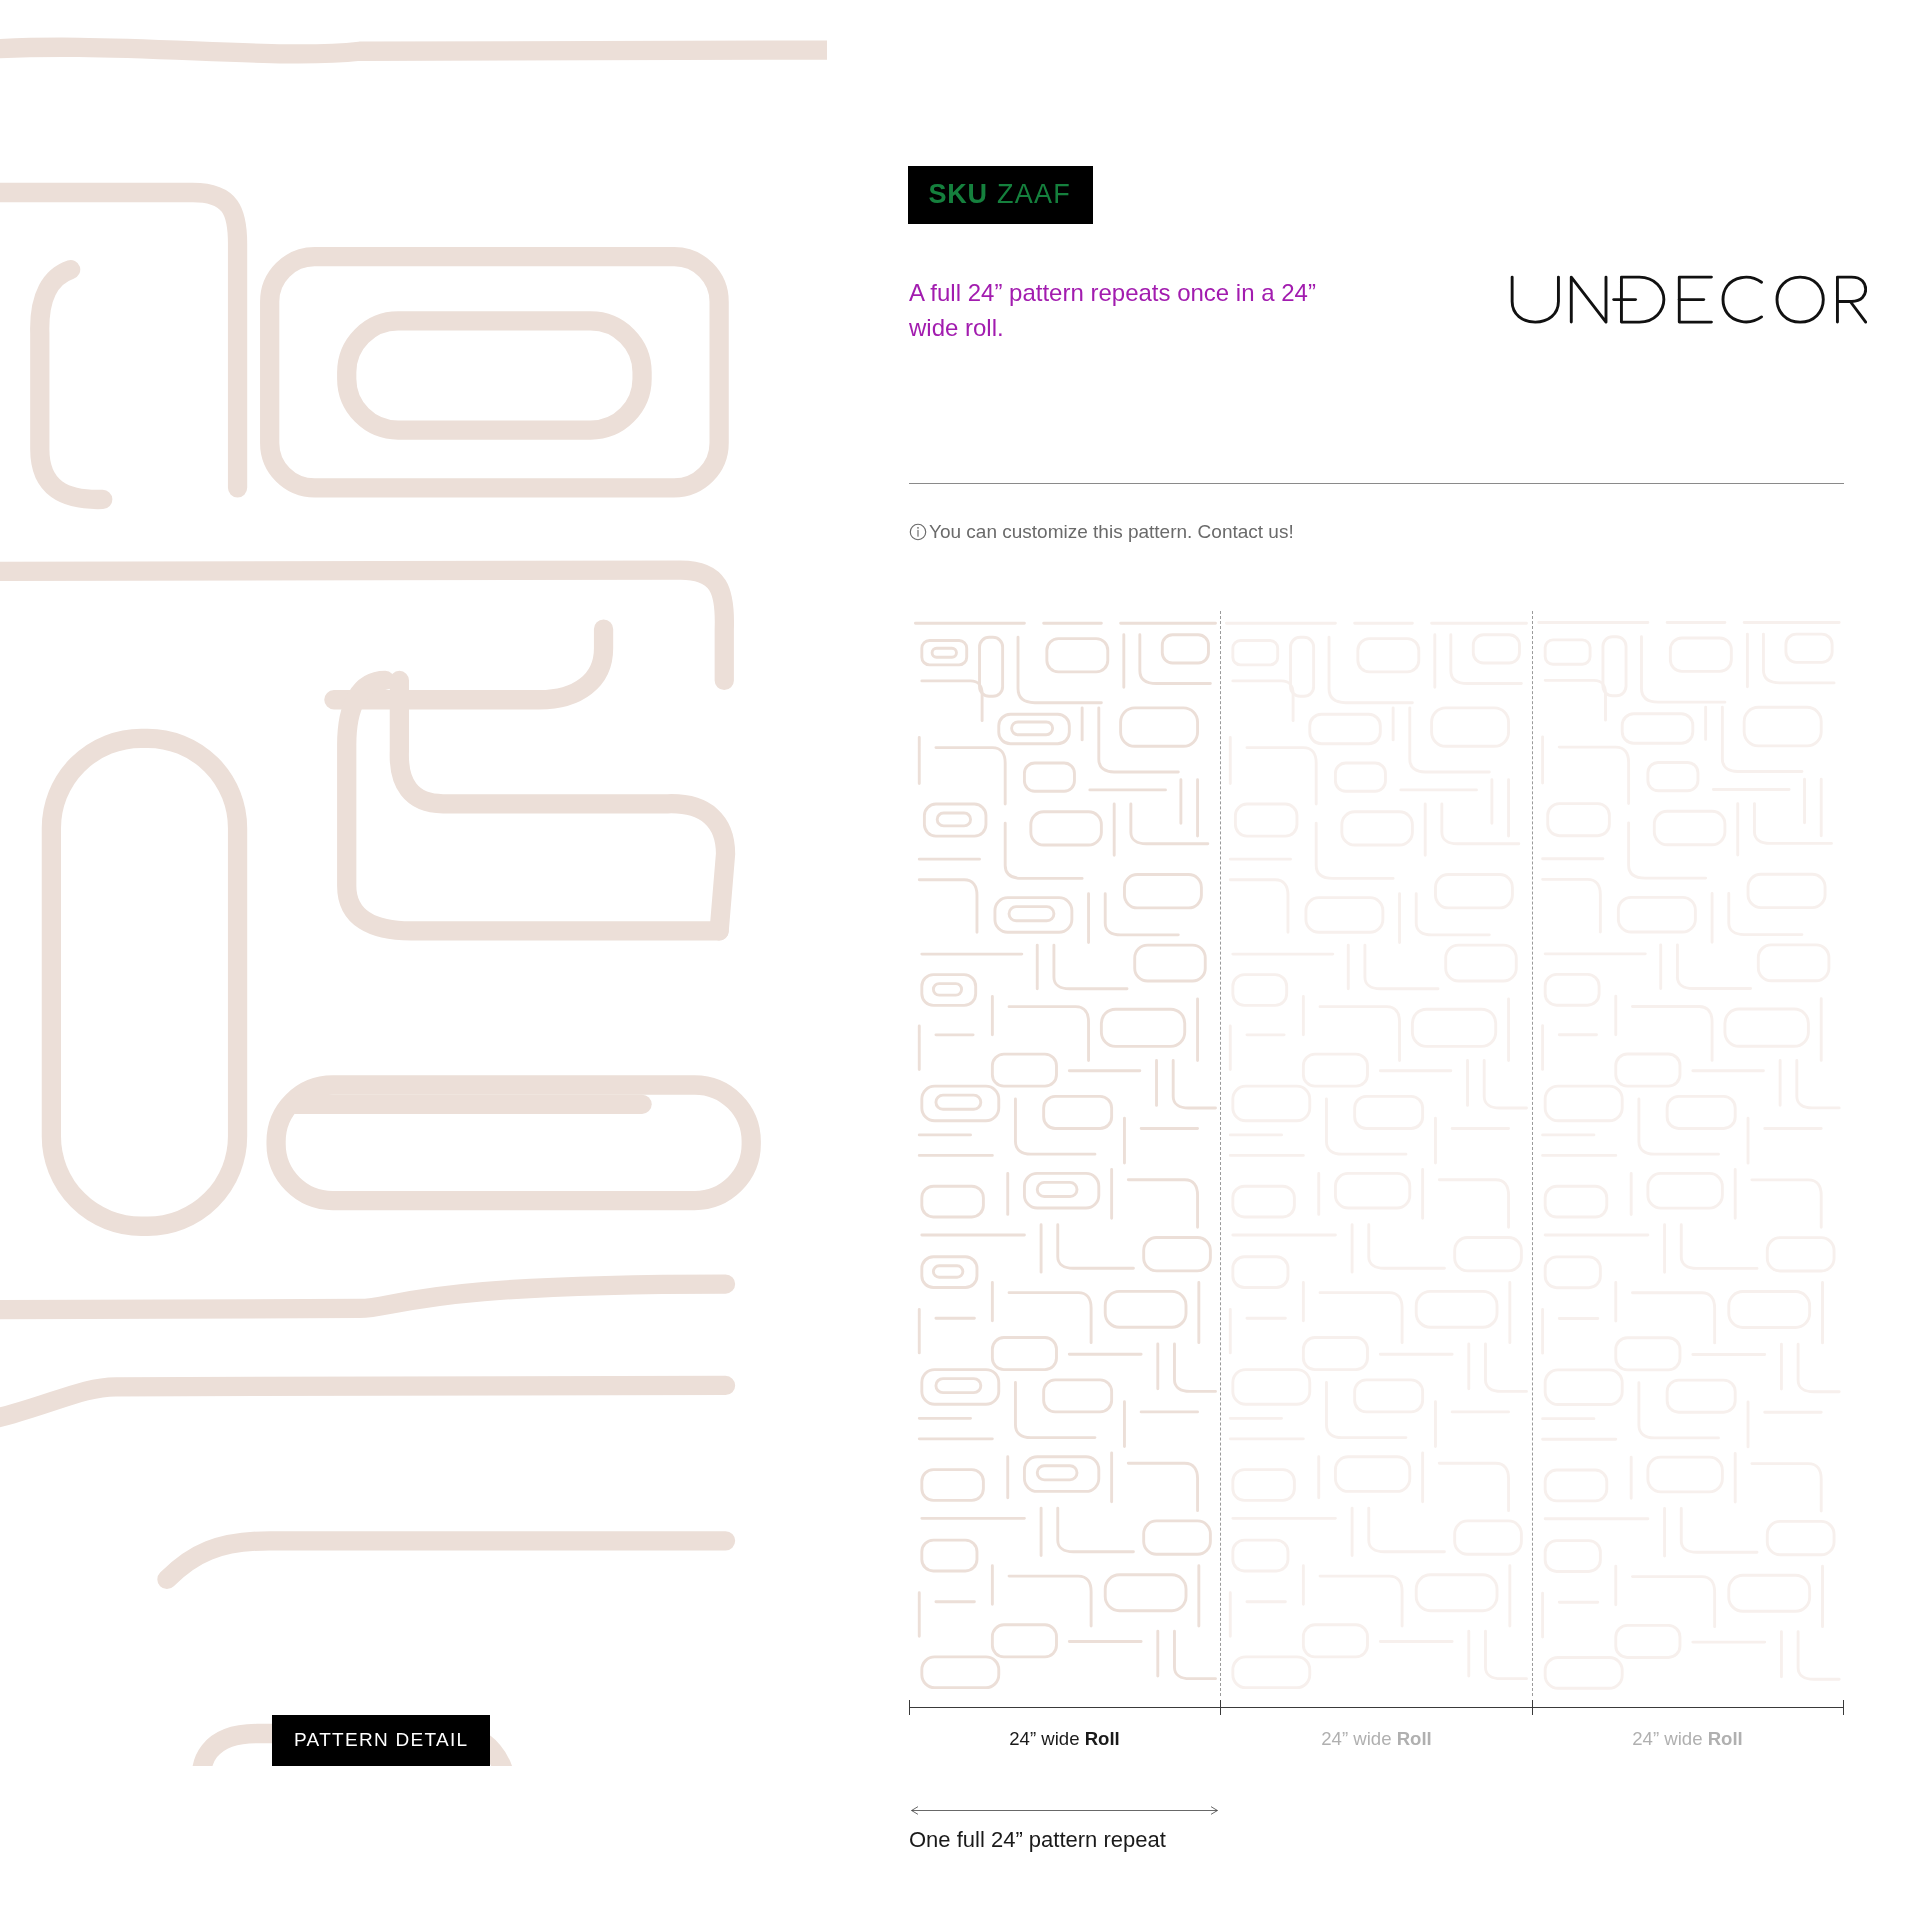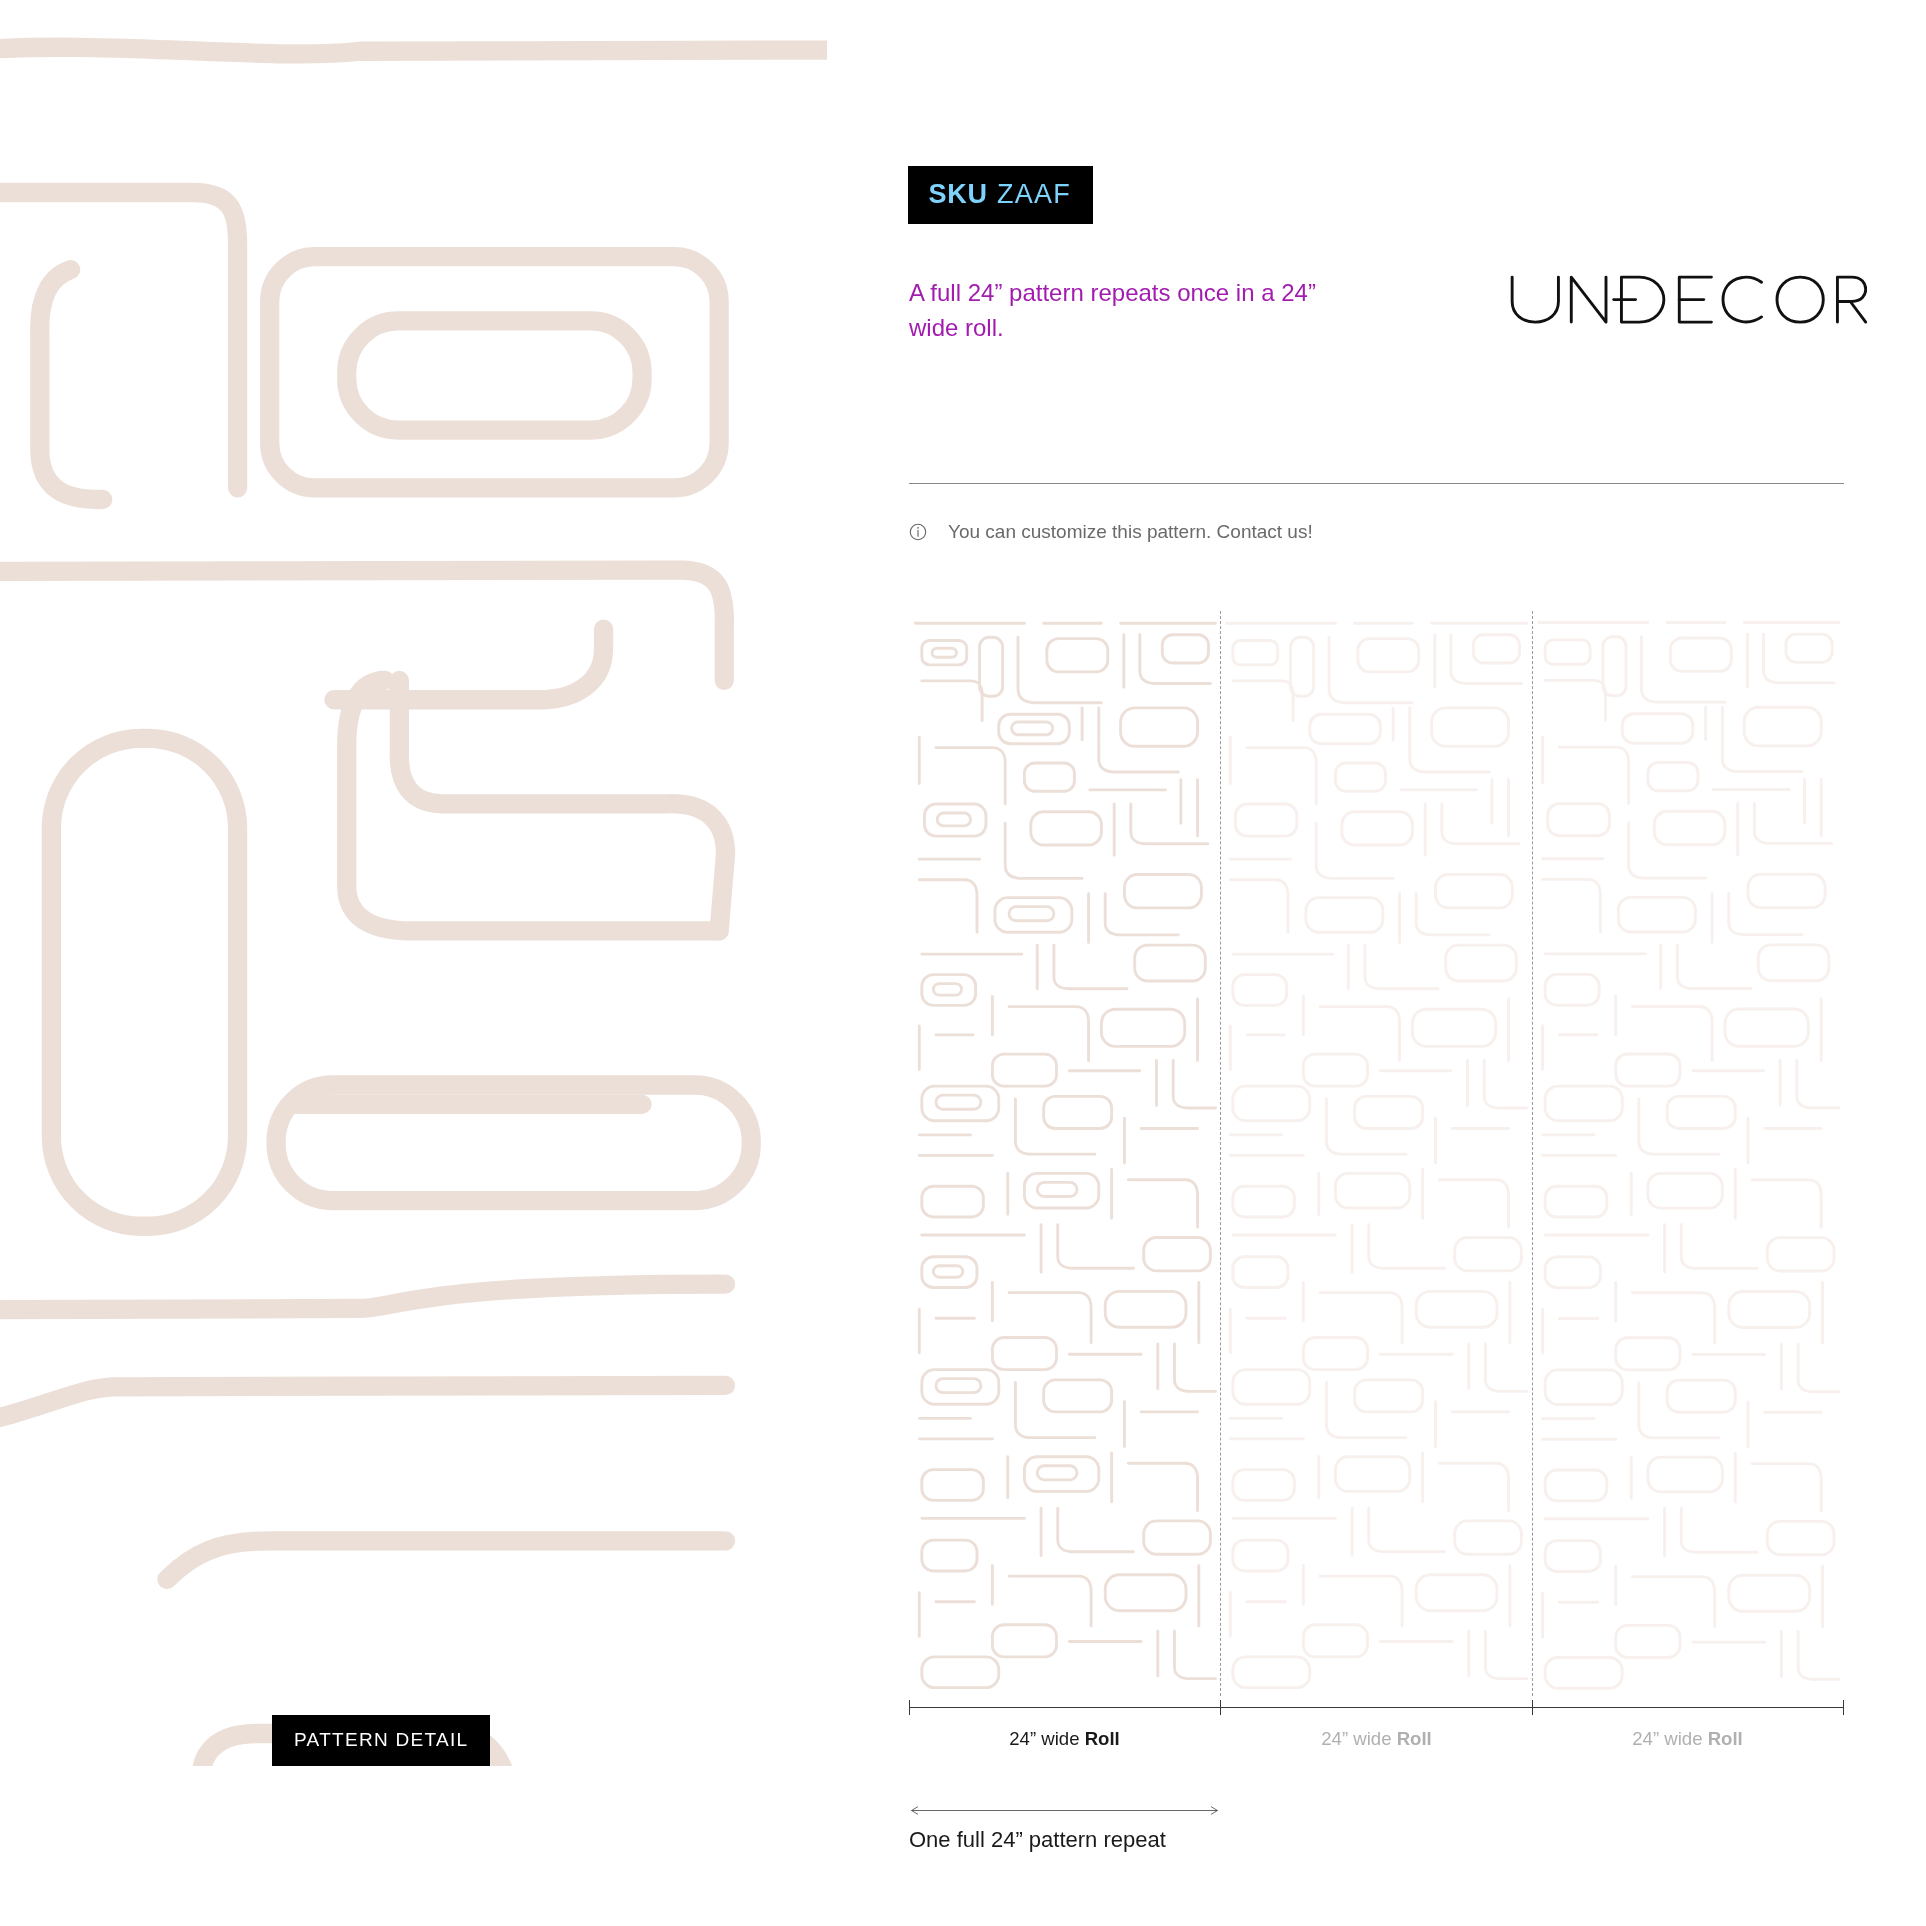--- a/index.html
+++ b/index.html
@@ -53,21 +53,21 @@
     width: 1099px;
     height: 1926px;
     background: #ffffff;
   }
 
   #sku-badge {
     position: absolute;
     left: 81px;
     top: 166px;
     background: #000000;
-    color: #7dd3fc;
+    color: #15803d;
     padding: 13px 22px 14px 20.5px;
     font-size: 27px;
     letter-spacing: 0.8px;
     white-space: nowrap;
   }
   #sku-badge .sku-label { font-weight: 700; }
   #sku-badge .sku-value { font-weight: 400; margin-left: 9px; letter-spacing: 1.3px; }
 
   #repeat-desc {
     position: absolute;
@@ -106,21 +106,21 @@
   }
 
   #customize-note {
     position: absolute;
     left: 82px;
     top: 521px;
     font-size: 19px;
     color: #6a6a6a;
     display: flex;
     align-items: center;
-    gap: 21px;
+    gap: 2px;
   }
   #customize-note .info-icon {
     width: 18px; height: 18px;
     display: inline-block;
   }
 
   
   #rolls {
     position: absolute;
     left: 82px;

